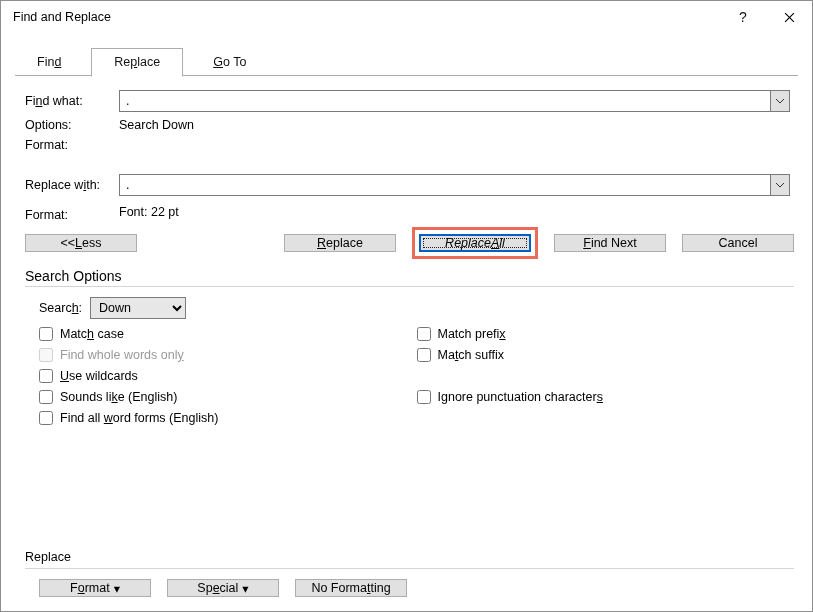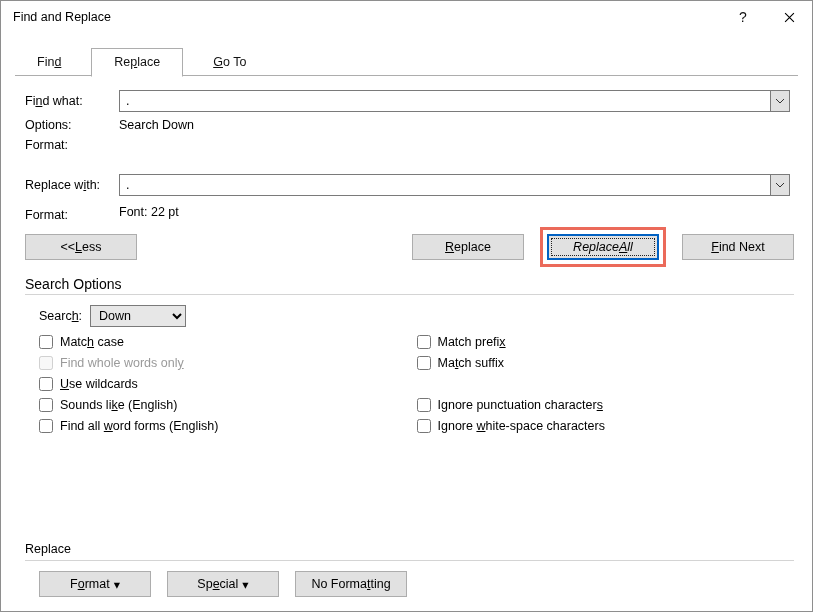--- a/index.html
+++ b/index.html
@@ -106,21 +106,21 @@
   }
   .spacer-row { height: 10px; grid-column: 1 / -1; }
   
   .button-row {
     display: flex;
     padding: 8px 18px 6px 24px;
     gap: 16px;
   }
   .button-row .gap { flex: 1; }
   .btn {
-    height: 26px;
+    height: 18px;
     min-width: 112px;
     border: 1px solid #adadad;
     background: #e1e1e1;
     font-family: inherit;
     font-size: 12.5px;
     padding: 0 10px;
     display: flex;
     align-items: center;
     justify-content: center;
     cursor: default;
@@ -259,20 +259,21 @@
   </div>
 
   <div class="button-row">
     <div class="btn less">&lt;&lt; <u>L</u>ess</div>
     <div class="gap"></div>
     <div class="btn"><u>R</u>eplace</div>
     <div class="highlight-wrap">
       <div class="btn default">Replace <u>A</u>ll</div>
     </div>
     <div class="btn"><u>F</u>ind Next</div>
+    <div class="btn">Cancel</div>
   </div>
 
   <div class="section">
     <div class="section-title">Search Options</div>
 
     <div class="search-row">
       <span>Searc<u>h</u>:</span>
       <select>
         <option>Down</option>
       </select>
@@ -308,24 +309,20 @@
           <span>Sounds li<u>k</u>e (English)</span>
       </label>
       <label class="chk right-only">
         <input type="checkbox" style="">
           <span>Ignore punctuation character<u>s</u></span>
       </label>
 
       <label class="chk left-only">
         <input type="checkbox" style="">
           <span>Find all <u>w</u>ord forms (English)</span>
-      </label>
-      <label class="chk right-only">
-        <input type="checkbox" style="">
-          <span>Ignore <u>w</u>hite-space characters</span>
       </label>
     </div>
   </div>
 
   <div class="lower-section">
     <div class="title2">Replace</div>
     <div class="lower-btns">
       <div class="btn">
         <span>F<u>o</u>rmat</span>
           <span class="caret">▾</span>

